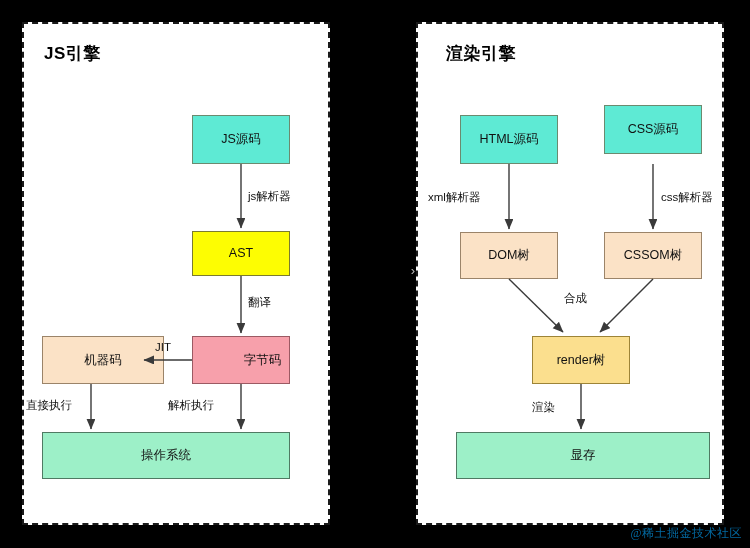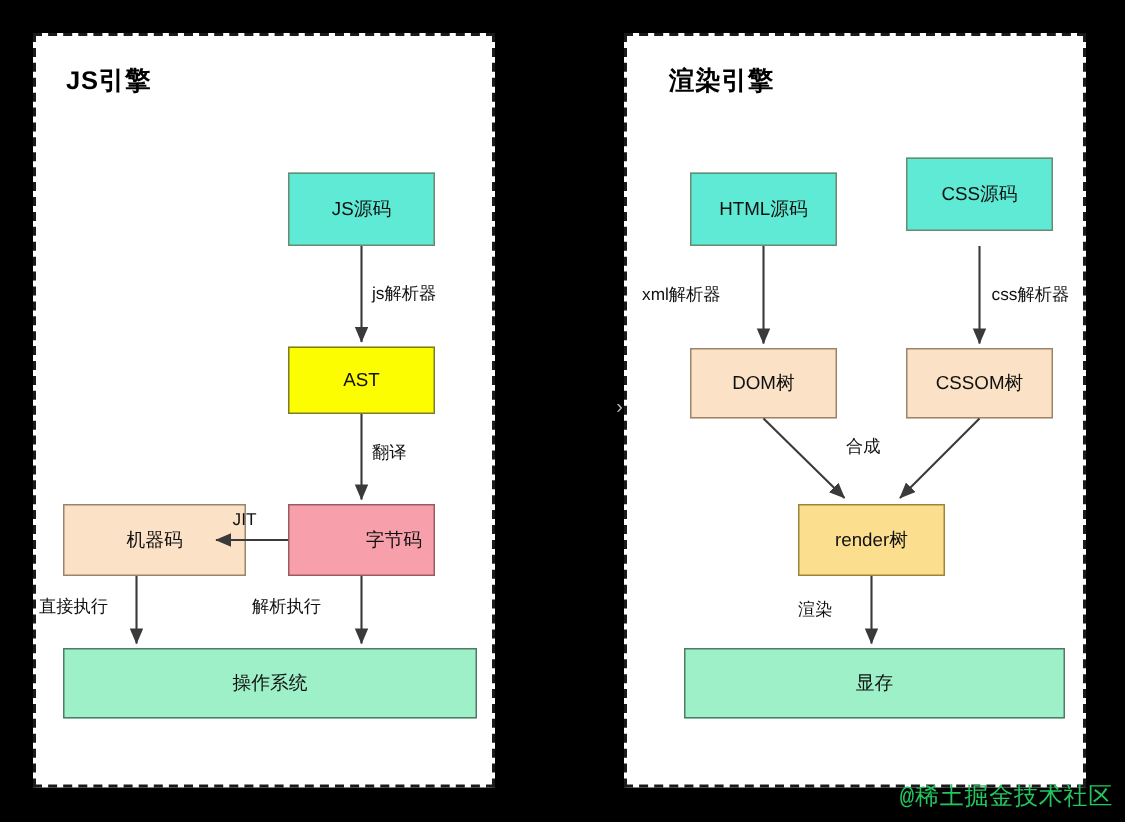--- a/index.html
+++ b/index.html
@@ -70,25 +70,25 @@
     left: 0; top: 0;
     width: 750px; height: 548px;
     pointer-events: none;
   }
 
   
   #watermark {
     position: absolute;
     right: 8px;
     bottom: 6px;
-    font-size: 16px;
-    color: #22c55e;
+    font-size: 12px;
+    color: #0369a1;
     letter-spacing: .5px;
     white-space: nowrap;
-    font-family: Liberation Mono, monospace;
+    font-family: Liberation Serif, serif;
   }
 
   
   #panel-divider-marker {
     position: absolute;
     left: 408px;
     top: 264px;
     width: 10px;
     height: 14px;
     color: #bdbdbd;
@@ -113,21 +113,21 @@
 </div>
 
 <div class="node n-pink" style="left:192px; top:336px; width:98px; height:48px;">
   <span>字节码</span>
 </div>
 
 <div class="node n-peach" style="left:42px; top:336px; width:122px; height:48px;">
   <span>机器码</span>
 </div>
 
-<div class="node n-mint" style="left:42px; top:432px; width:276px; height:47px;align-items:center;">
+<div class="node n-mint" style="left:42px; top:432px; width:248px; height:47px;align-items:center;">
   <span>操作系统</span>
 </div>
 
 <div class="elabel" style="left:248px; top:191px;">js解析器</div>
 
 <div class="elabel" style="left:248px; top:297px;">翻译</div>
 
 <div class="elabel" style="left:155px; top:342px;">JIT</div>
 
 <div class="elabel" style="left:26px; top:400px;">直接执行</div>

